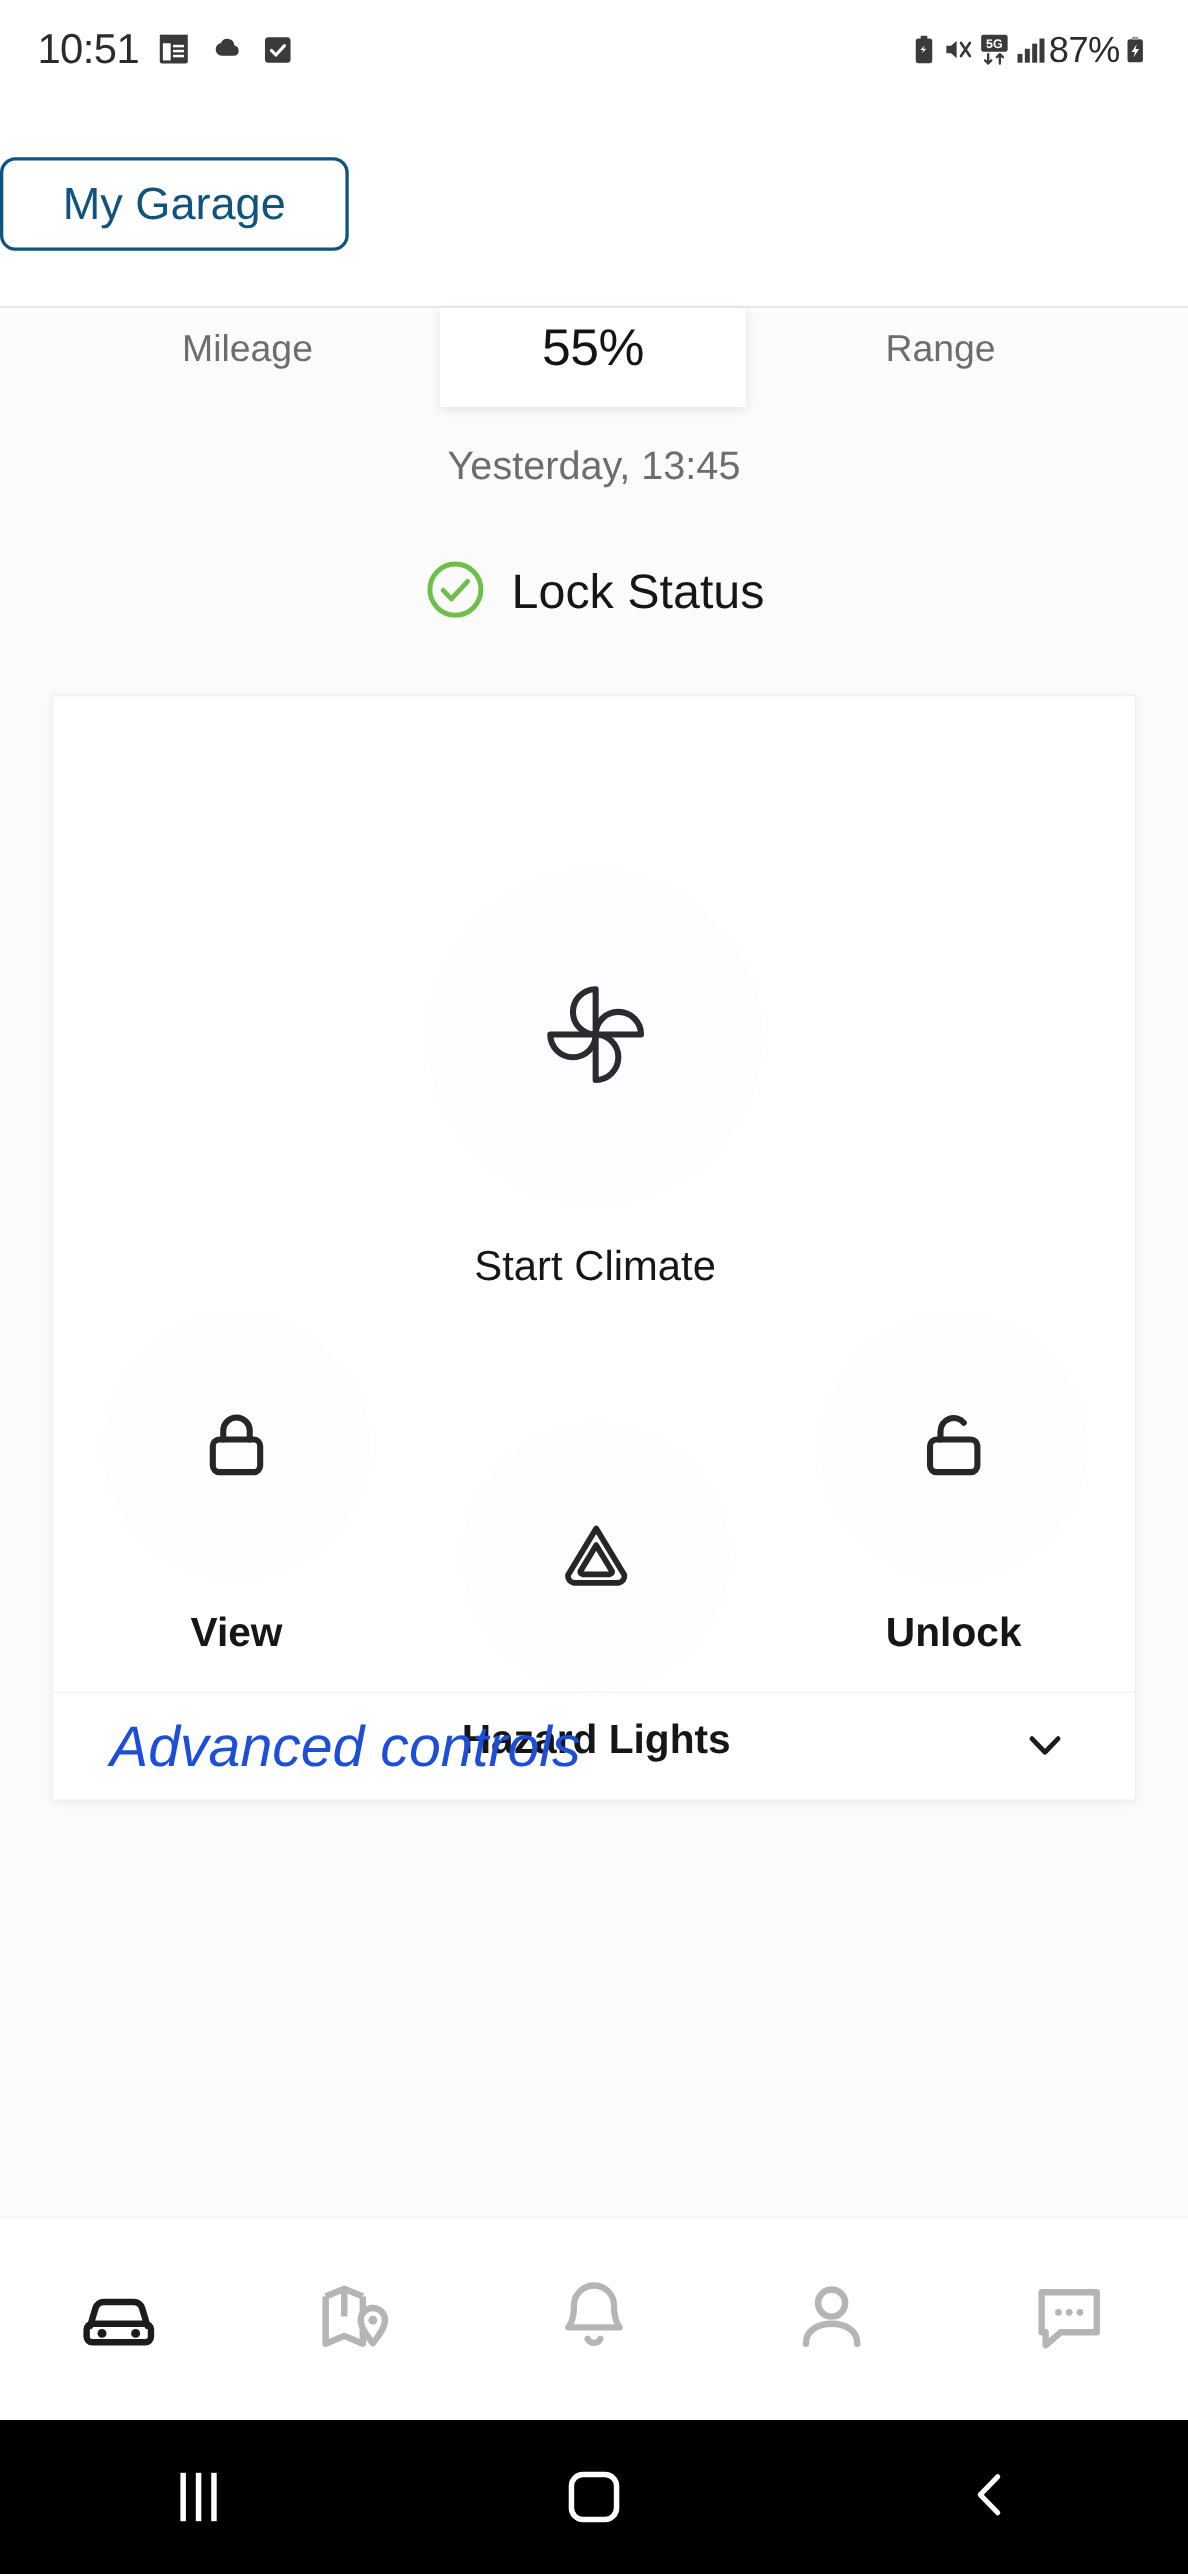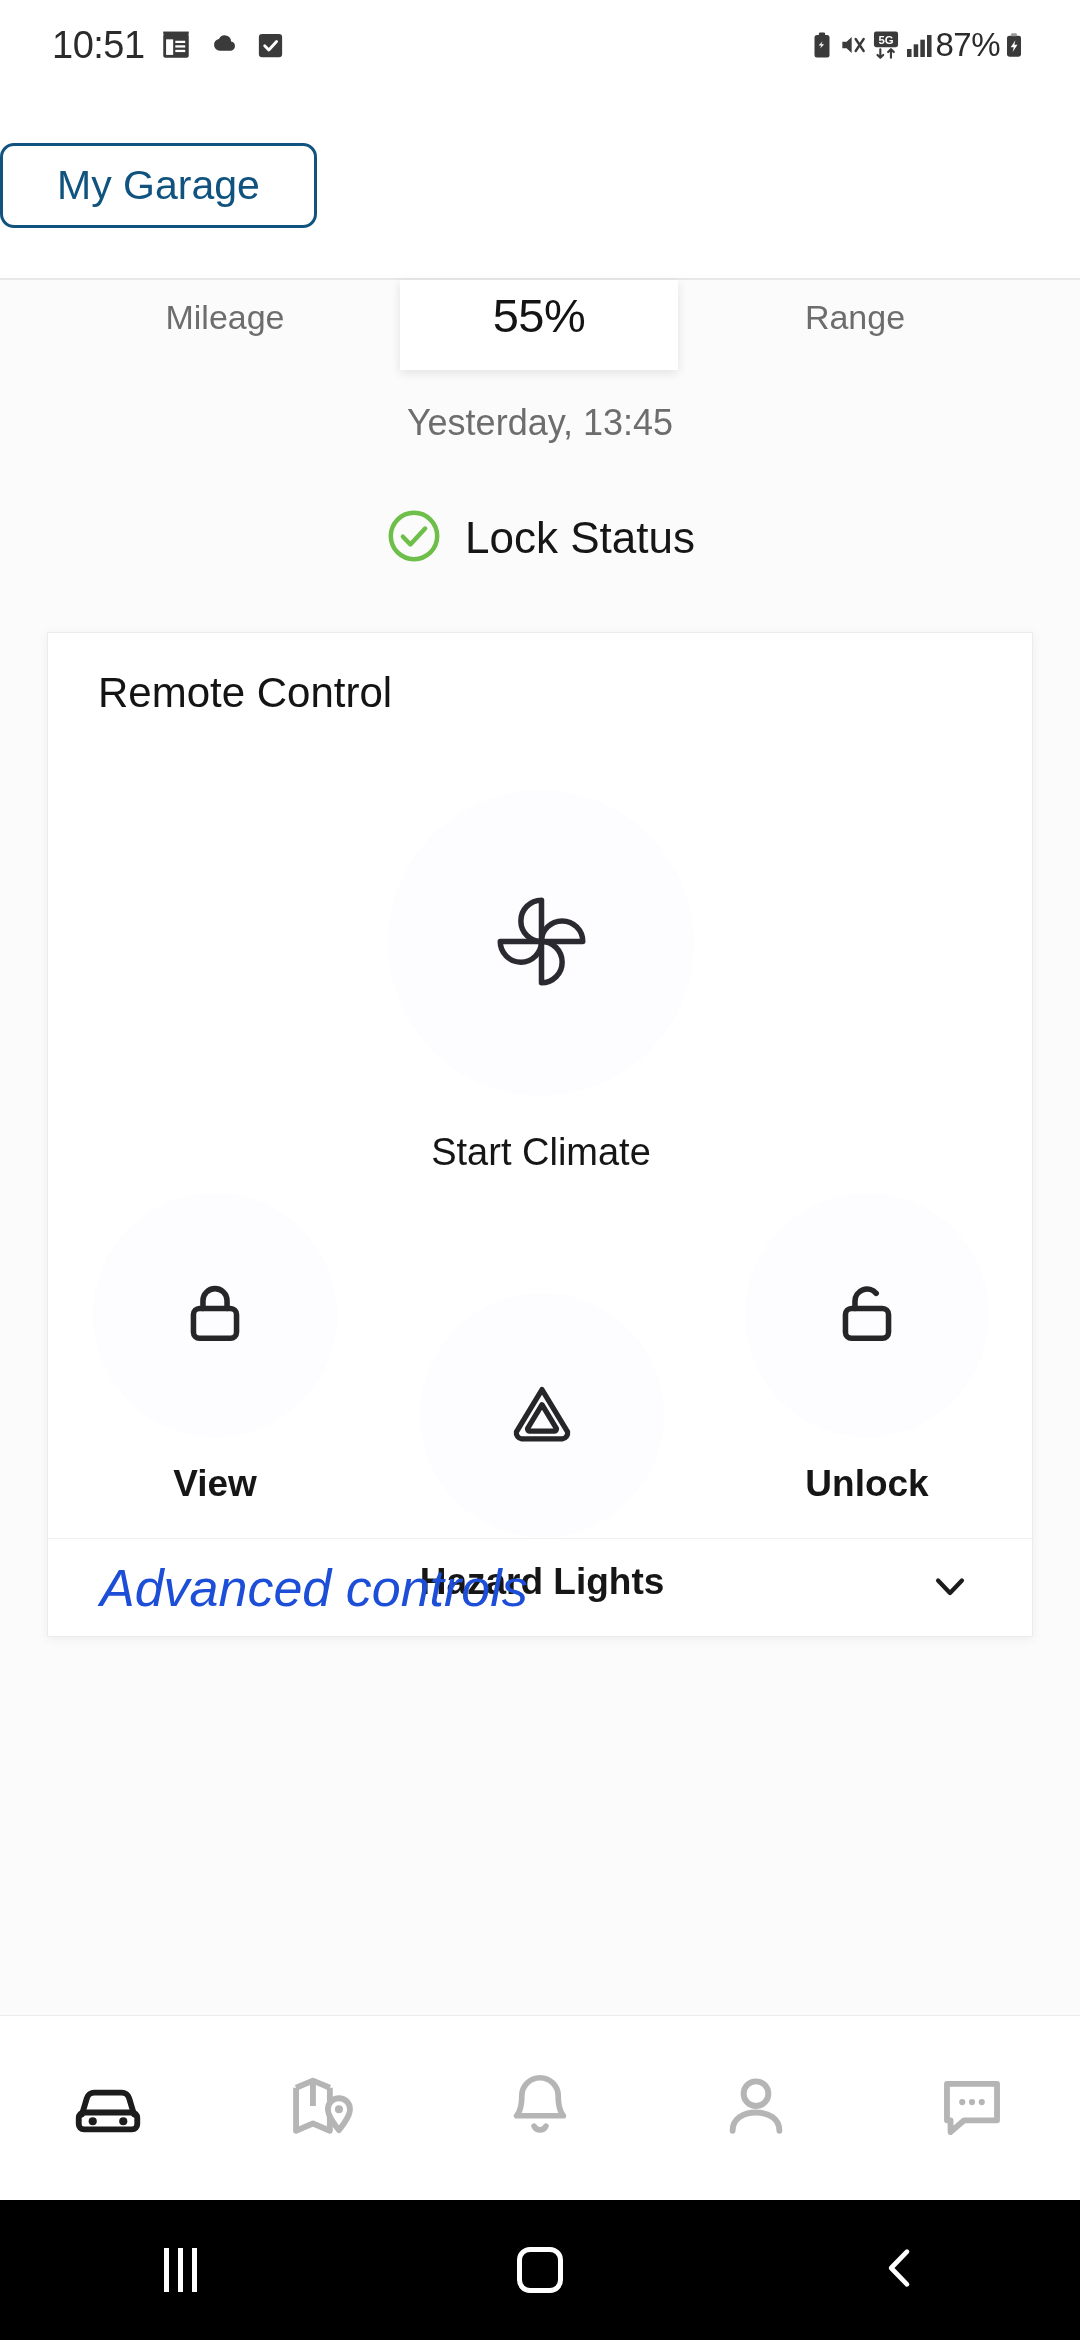--- a/index.html
+++ b/index.html
@@ -9,21 +9,21 @@
     background:#ffffff;
     color:#1c1c1c;
     overflow:hidden;
     position:relative;
   }
 
   
   .statusbar{
     position:absolute; top:0; left:0; width:1080px; height:90px;
     display:flex; align-items:center; justify-content:space-between;
-    padding:0 52px; background:#ffffff;
+    padding:0 34px; background:#ffffff;
   }
   .sb-left{ display:flex; align-items:center; gap:14px; }
   .sb-right{ display:flex; align-items:center; gap:0; }
   .sb-time{ font-size:38px; color:#2b2b2b; letter-spacing:-0.5px; font-weight:400; }
   .sb-battery-pct{ font-size:33px; color:#2b2b2b; letter-spacing:-0.5px; }
   .sb-icon{ display:inline-flex; align-items:center; justify-content:center; }
 
   
   .header{
     position:absolute; top:90px; left:0; width:1080px; height:190px;
@@ -234,21 +234,20 @@
     <span>
       <svg width="58" height="58" viewBox="0 0 24 24">
         <circle cx="12" cy="12" r="9.6" fill="none" stroke="#6ebe4a" stroke-width="1.85"></circle>
         <path d="M7.4 12.3l3.1 3.2 6.1-6.6" fill="none" stroke="#6ebe4a" stroke-width="1.85" stroke-linecap="round" stroke-linejoin="round"></path>
       </svg>
     </span>
     <span class="view-status-label">Lock Status</span>
   </div>
 
   <div class="rc-card">
-    <div class="rc-title">Remote Control</div>
 
     <div class="rc-circle climate-circle">
       <span>
         <svg width="125" height="125" viewBox="0 0 100 100">
           <g fill="none" stroke="#2a2a30" stroke-width="4.4" stroke-linecap="round" stroke-linejoin="round">
             <path d="M50 50 L50 17 A16.5 16.5 0 0 0 50 50 Z"></path>
             <path d="M50 50 L83 50 A16.5 16.5 0 0 0 50 50 Z"></path>
             <path d="M50 50 L50 83 A16.5 16.5 0 0 0 50 50 Z"></path>
             <path d="M50 50 L17 50 A16.5 16.5 0 0 0 50 50 Z"></path>
           </g>

